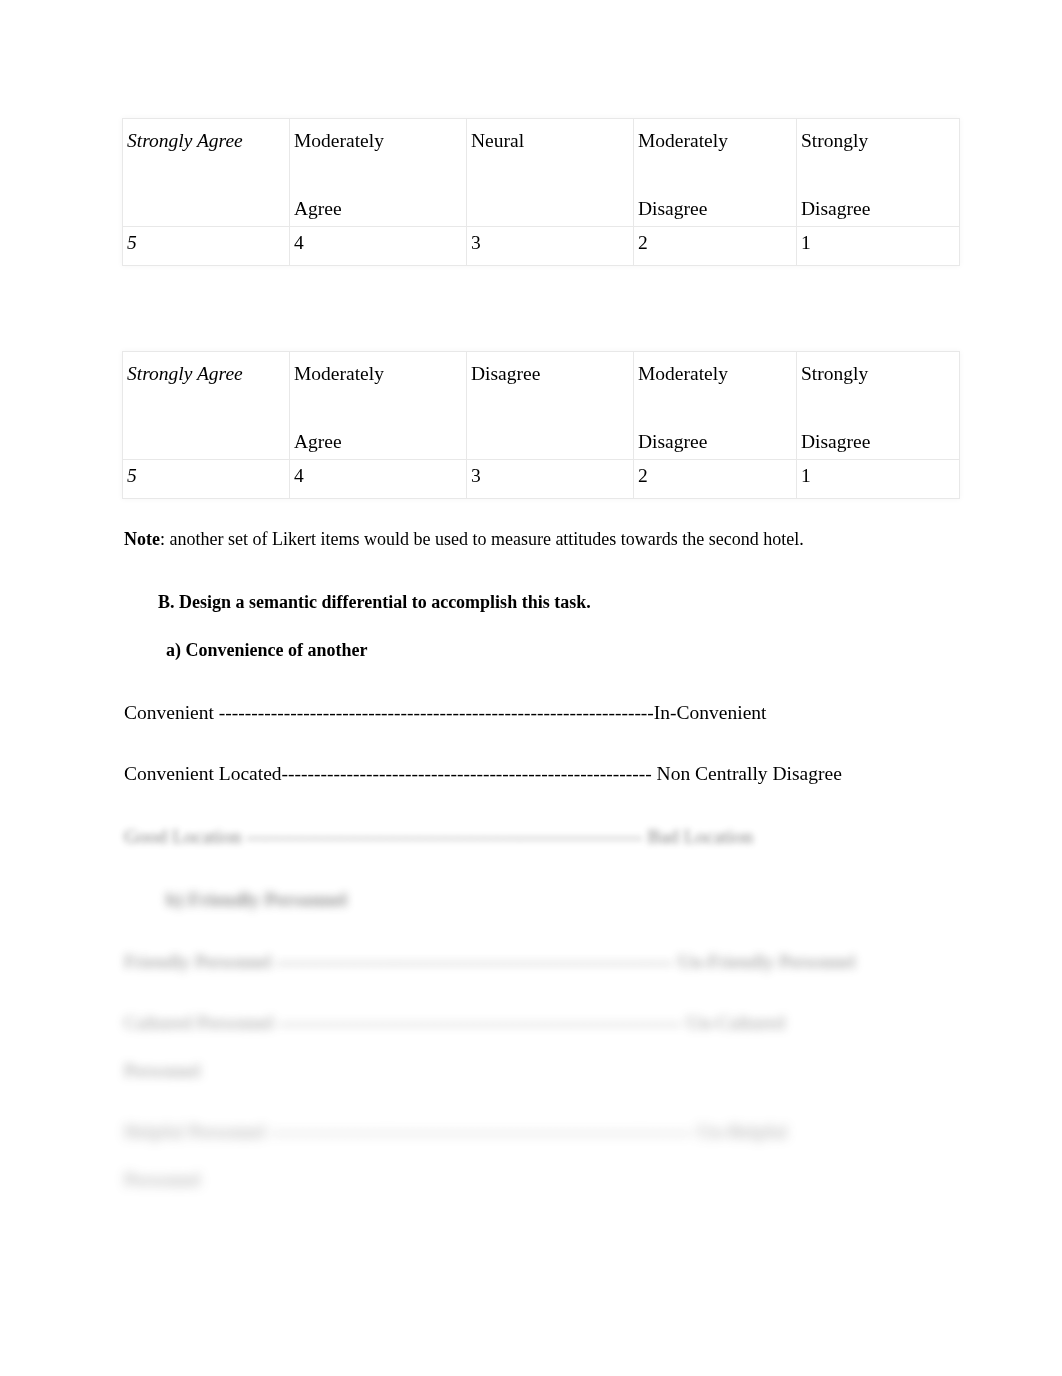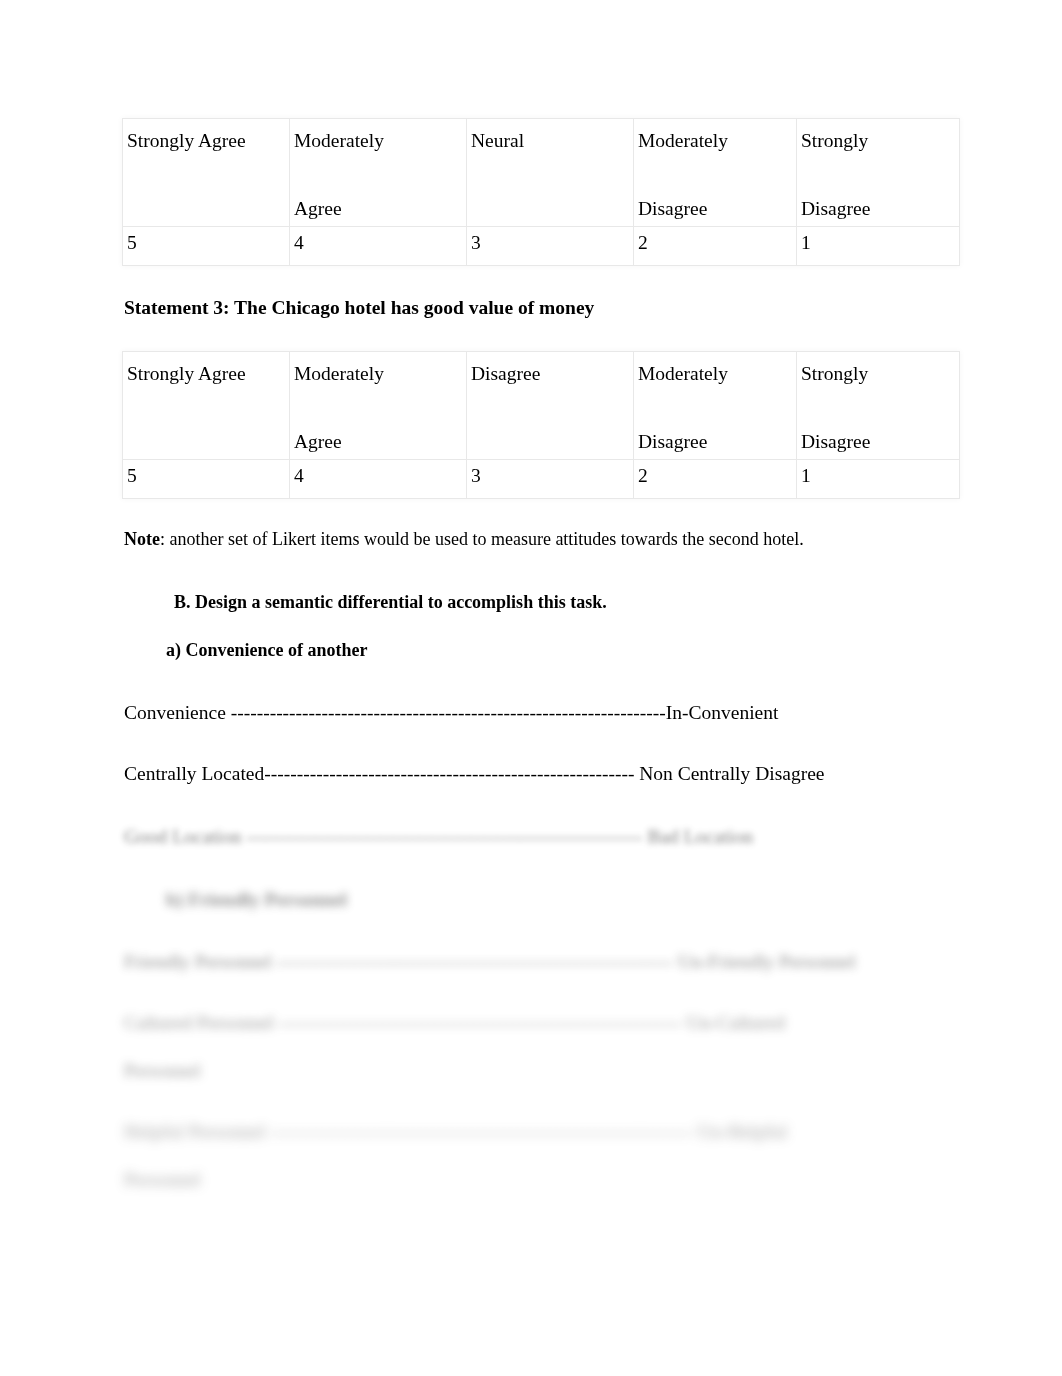--- a/index.html
+++ b/index.html
@@ -35,21 +35,21 @@
     box-shadow: 0 0 6px rgba(0,0,0,0.045);
   }
   .likert-table td {
     border: 1px solid #e8e8e8;
     vertical-align: top;
     padding: 8px 0 4px 4px;
     font-size: 19.5px;
     line-height: 1.42;
     font-weight: 400;
   }
-  .likert-table .c0 { width: 162px; }
+  .likert-table .c0 { width: 162px; font-style: italic; }
   .likert-table .c1 { width: 172px; }
   .likert-table .c2 { width: 162px; border-radius: 29px; }
   .likert-table .c3 { width: 158px; }
   .likert-table .c4 { width: 158px; }
   .likert-table tr.labels td { height: 78px; }
   .likert-table tr.values td { height: 26px; padding-top: 2px; padding-bottom: 8px; }
   .lab-top { display: block; }
   .lab-bot { display: block; margin-top: 40px; }
   .lab-bot.empty { visibility: hidden; }
 
@@ -61,21 +61,21 @@
     position: absolute;
     left: 124px;
     font-size: 18px;
     line-height: 1.45;
     white-space: nowrap;
   }
   .bold { font-weight: bold; }
 
   #statement-3 { top: 294px; font-weight: bold; font-size: 19.5px; }
   #note-line   { top: 526px; }
-  #heading-b   { top: 589px; left: 174px; font-weight: bold; }
+  #heading-b   { top: 589px; left: 158px; font-weight: bold; }
   #heading-a   { top: 637px; left: 166px; font-weight: bold; }
 
   .scale-line {
     position: absolute;
     left: 124px;
     font-size: 19.5px;
     line-height: 1.45;
     white-space: nowrap;
   }
   #scale-1 { top: 699px; }
@@ -137,21 +137,20 @@
     <tr class="values">
       <td class="c0">5</td>
       <td class="c1">4</td>
       <td class="c2">3</td>
       <td class="c3">2</td>
       <td class="c4">1</td>
     </tr>
   </tbody>
     </table>
 
-  <div class="para" id="statement-3">Statement 3: The Chicago hotel has good value of money</div>
 
   <table class="likert-table" id="table-2">
     <tbody>
         <tr class="labels">
       <td class="c0">
         <span class="lab-top">Strongly Agree</span>
         <span class="lab-bot empty"></span>
       </td>
       <td class="c1">
         <span class="lab-top">Moderately</span>
@@ -181,25 +180,25 @@
     </table>
 
   <div class="para" id="note-line">
     <span class="bold">Note</span><span>: another set of Likert items would be used to measure attitudes towards the second hotel.</span>
   </div>
 
   <div class="para" id="heading-b">B.  Design a semantic differential to accomplish this task.</div>
   <div class="para" id="heading-a">a)  Convenience of another</div>
 
   <div class="scale-line" id="scale-1">
-    <span>Convenience </span><span class="dashes">-------------------------------------------------------------------</span><span>In-Convenient</span>
+    <span>Convenient </span><span class="dashes">-------------------------------------------------------------------</span><span>In-Convenient</span>
   </div>
 
   <div class="scale-line" id="scale-2">
-    <span>Centrally Located</span><span class="dashes">---------------------------------------------------------</span><span> Non Centrally Disagree</span>
+    <span>Convenient Located</span><span class="dashes">---------------------------------------------------------</span><span> Non Centrally Disagree</span>
   </div>
 
   <div class="blurred b1" id="scale-3">
     <span>Good Location </span><span class="dashes">-------------------------------------------------------------</span><span> Bad Location</span>
   </div>
 
   <div class="blurred b2" id="heading-c">b)  Friendly Personnel</div>
 
   <div class="blurred b2" id="scale-4">
     <span>Friendly Personnel </span><span class="dashes">-------------------------------------------------------------</span><span> Un-Friendly Personnel</span>

